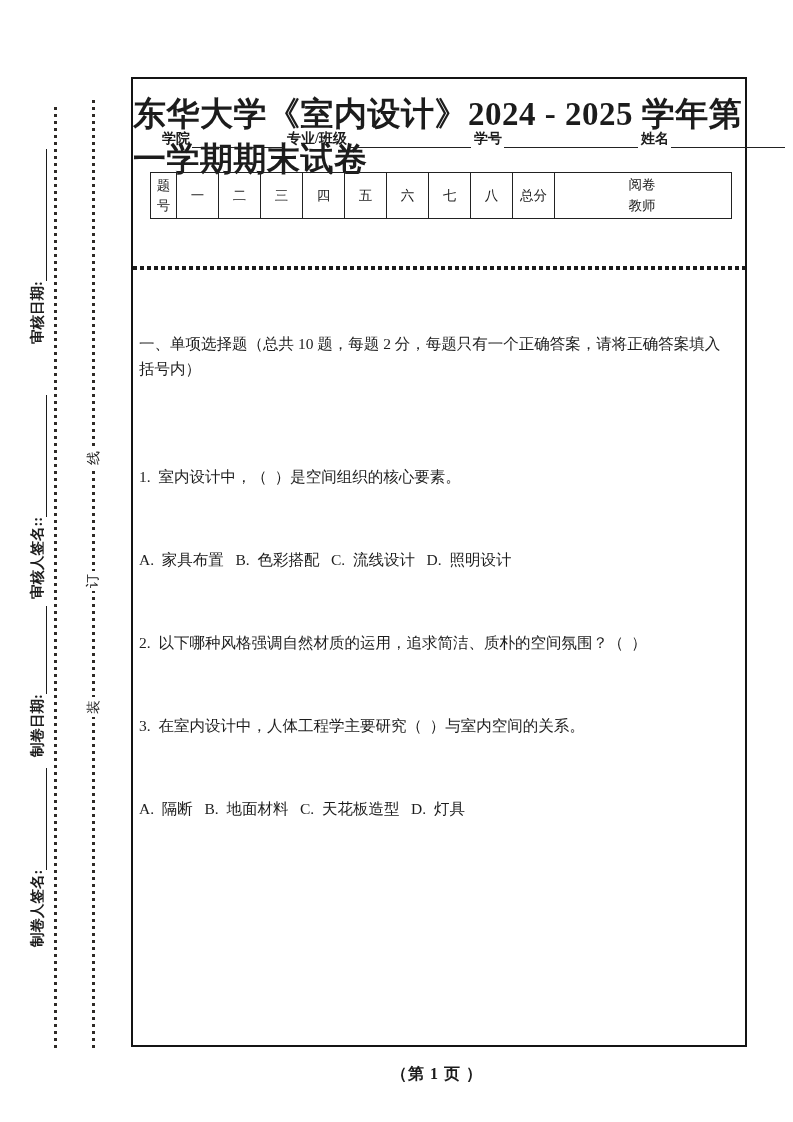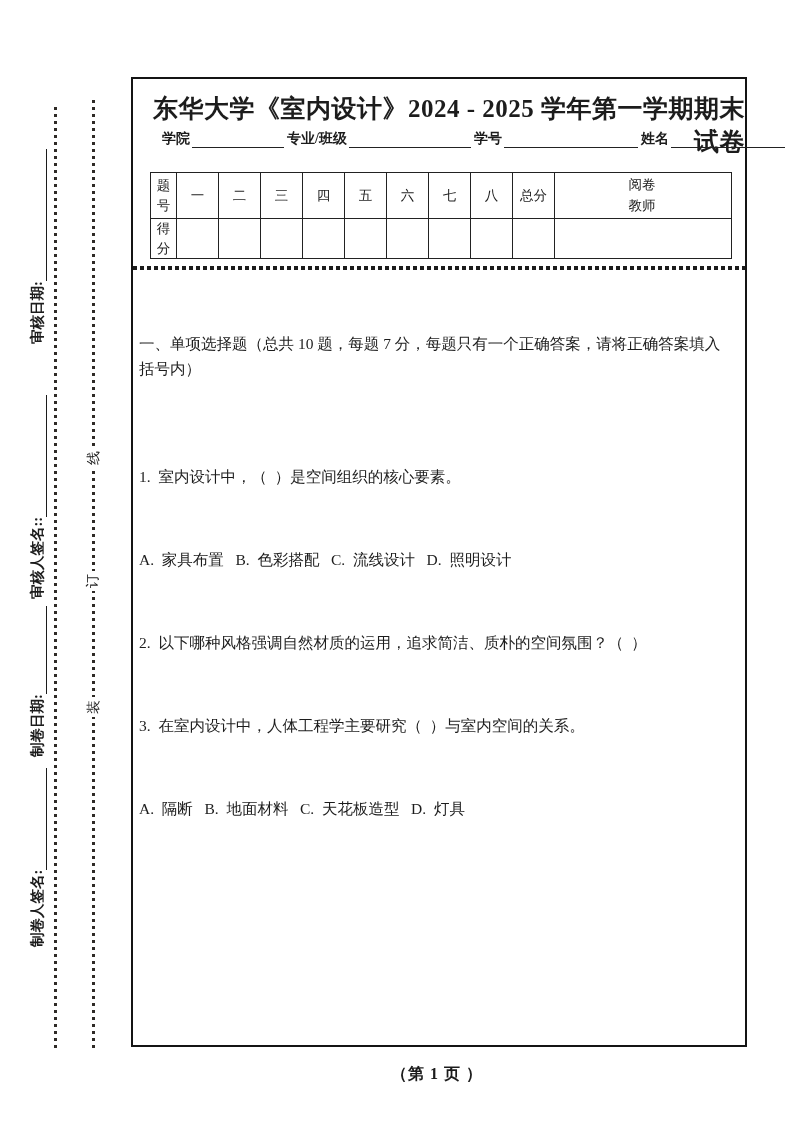--- a/index.html
+++ b/index.html
@@ -26,22 +26,22 @@
     position:absolute; width:20px; height:20px; line-height:20px; text-align:center;
     font-size:14px; background:#ffffff; transform:rotate(-90deg); z-index:2;
   }
 
   
   .paper {
     position:absolute; left:131px; top:77px; width:612px; height:966px;
     border:2px solid #141414; background:#fff;
   }
   .title {
-    margin-top:13px; text-align:right;
-    font-size:25px; font-weight:bold; letter-spacing:0.5px;
+    margin-top:13px; text-align:left;
+    font-size:33px; font-weight:bold; letter-spacing:0.5px;
   }
   .fields {
     position:absolute; left:26px; top:51px; width:660px;
     display:flex; align-items:flex-end; white-space:nowrap;
     font-weight:bold; font-size:14px;
   }
   .fields .flabel { padding:0 2px 0 3px; }
   .fields .fblank { display:inline-block; height:15px; border-bottom:1.4px solid #222; }
   .fb1 { width:92px; } .fb2 { width:122px; } .fb3 { width:134px; } .fb4 { width:114px; }
 
@@ -133,40 +133,27 @@
       <td>二</td>
       <td>三</td>
       <td>四</td>
       <td>五</td>
       <td>六</td>
       <td>七</td>
       <td>八</td>
       <td>总分</td>
       <td><span class="wrap4">阅卷教师</span></td>
     </tr>
-    <tr class="r2">
-      <td><span class="wrap2">得分</span></td>
-      <td></td>
-      <td></td>
-      <td></td>
-      <td></td>
-      <td></td>
-      <td></td>
-      <td></td>
-      <td></td>
-      <td></td>
-      <td></td>
-    </tr>
   </tbody>
     </table>
 
   <div class="dotline"></div>
 
   <div class="content">
-    <p>一、单项选择题（总共 10 题，每题 7 分，每题只有一个正确答案，请将正确答案填入括号内）</p>
+    <p>一、单项选择题（总共 10 题，每题 2 分，每题只有一个正确答案，请将正确答案填入括号内）</p>
 
     <p>1.  室内设计中，（  ）是空间组织的核心要素。</p>
     <p>A.  家具布置   B.  色彩搭配   C.  流线设计   D.  照明设计</p>
     <p>2.  以下哪种风格强调自然材质的运用，追求简洁、质朴的空间氛围？（  ）</p>
     <p>3.  在室内设计中，人体工程学主要研究（  ）与室内空间的关系。</p>
     <p>A.  隔断   B.  地面材料   C.  天花板造型   D.  灯具</p>
     
     
     
     

